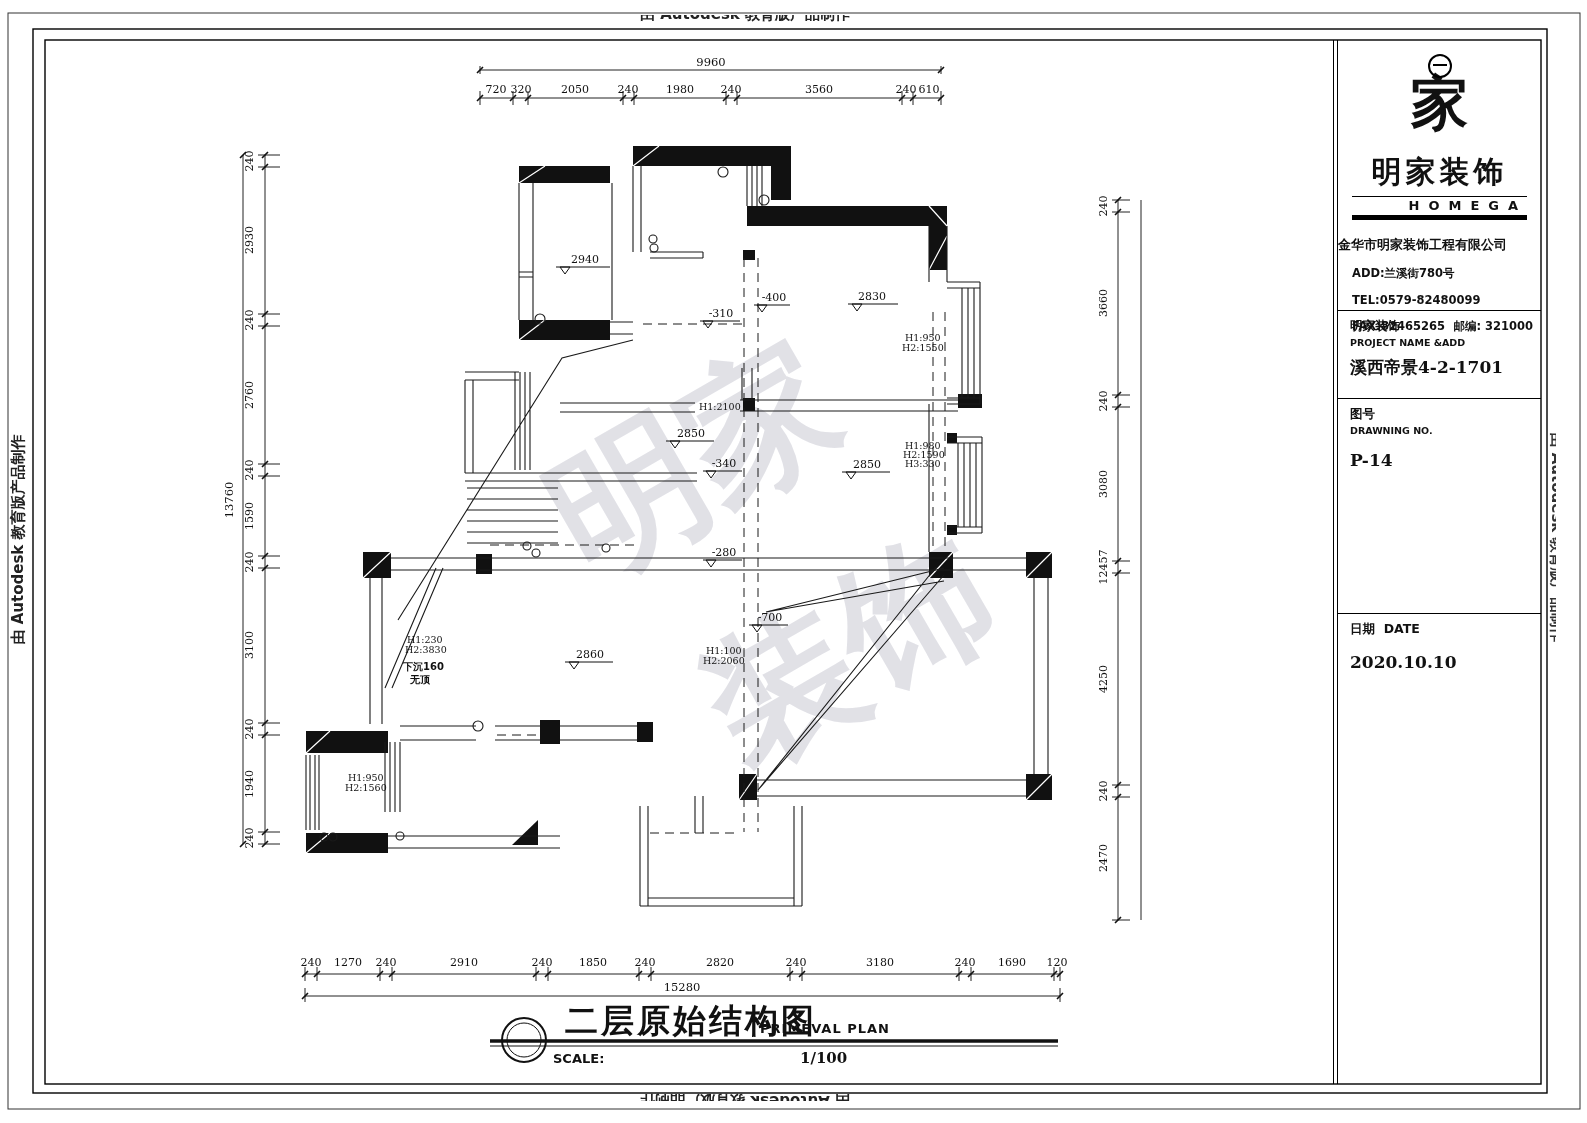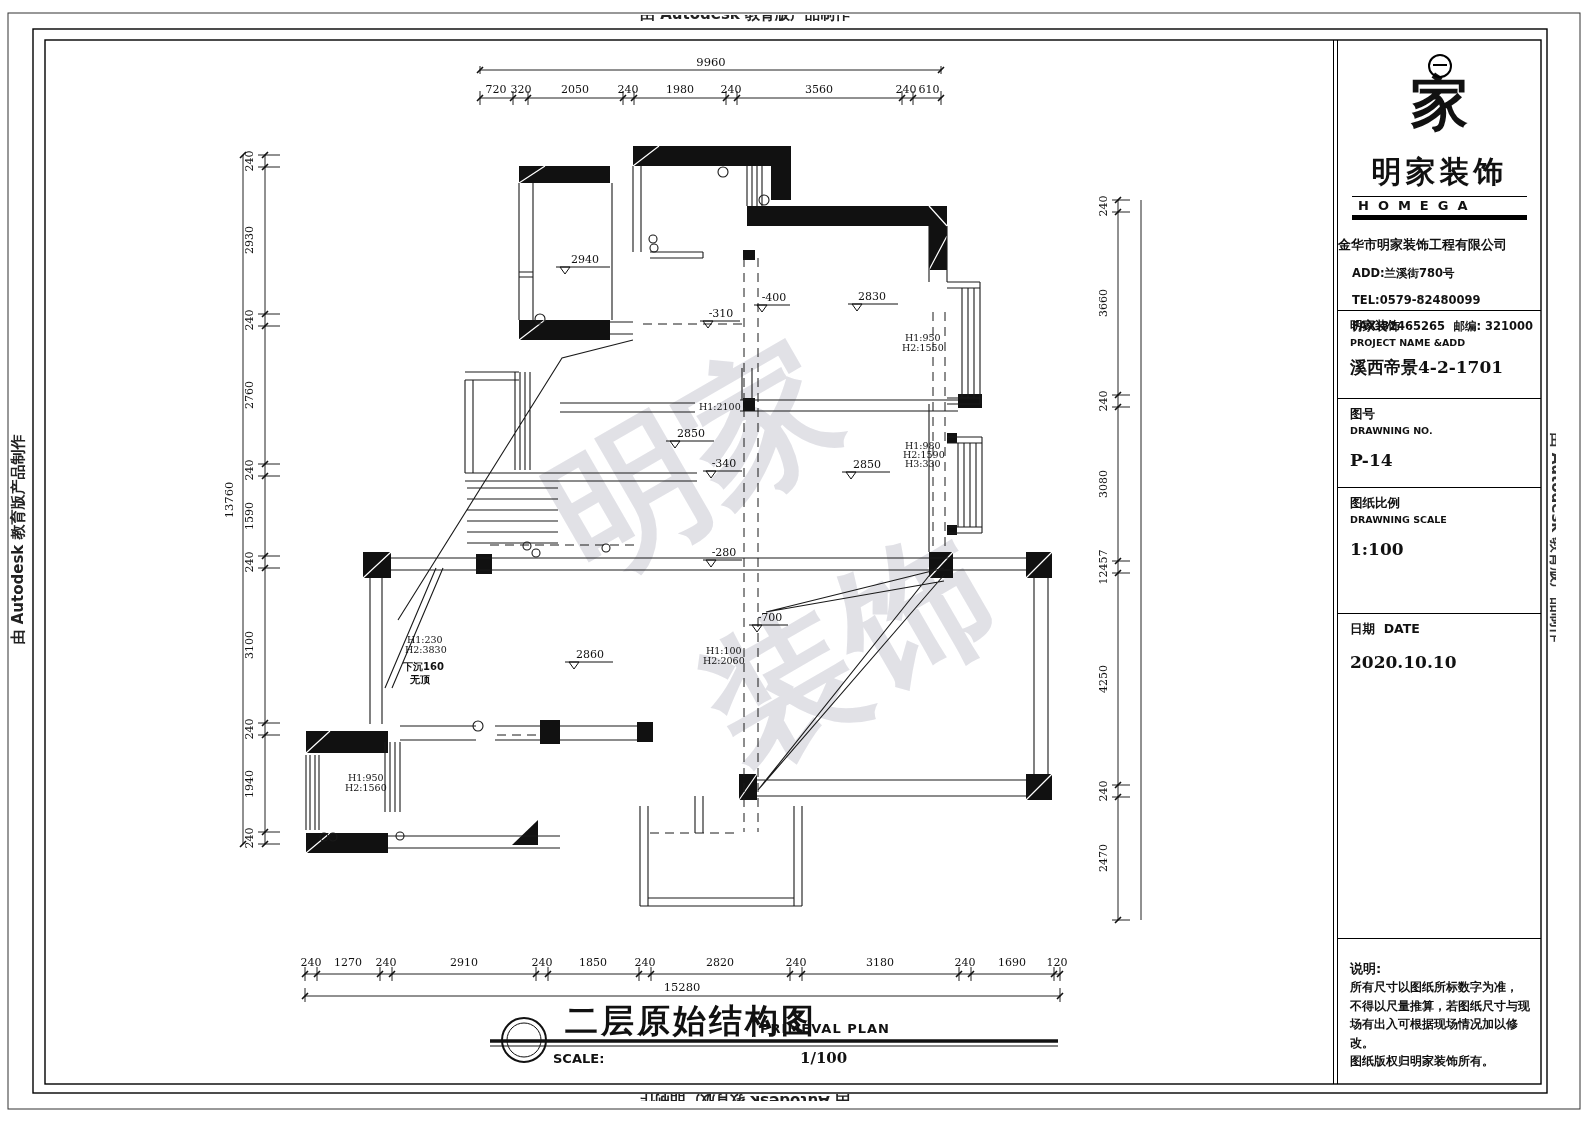--- a/index.html
+++ b/index.html
@@ -25,21 +25,21 @@
   .tb-label{font:bold 12.5px "DejaVu Sans",sans-serif;}
   .tb-label-en{font:bold 9.5px "DejaVu Sans",sans-serif;margin-top:2px;letter-spacing:0;}
   .tb-value{font:bold 17px "DejaVu Serif",serif;text-align:left;margin-top:14px;}
   .logo-wrap{text-align:center;padding-top:14px;}
   .logo-mark{position:relative;display:inline-block;height:86px;}
   .logo-circle{position:absolute;left:50%;top:0;transform:translateX(-50%);width:24px;height:24px;
       border:2.5px solid #000;border-radius:50%;box-sizing:border-box;}
   .logo-circle i{position:absolute;left:3px;right:3px;top:8px;border-top:2px solid #000;}
   .logo-char{font:bold 58px "DejaVu Sans",sans-serif;line-height:86px;padding-top:6px;display:block;}
   .brand{font:bold 30px "DejaVu Sans",sans-serif;letter-spacing:4px;margin-top:12px;text-align:center;}
-  .brand-en{font:bold 13px "DejaVu Sans",sans-serif;letter-spacing:9px;text-align:left;
+  .brand-en{font:bold 13px "DejaVu Sans",sans-serif;letter-spacing:9px;text-align:right;
       border-top:1.5px solid #000;margin:3px 14px 0 14px;padding:1px 0 2px 6px;}
   .brand-bar{height:5px;background:#000;margin:0 14px;}
   .company{font:bold 13px "DejaVu Sans",sans-serif;margin:16px 0 0 0;}
   .contact{font:bold 11.5px "DejaVu Sans",sans-serif;margin:12px 0 0 14px;}
   .faxrow{display:flex;justify-content:space-between;margin-right:8px;}
   .notes-title{font:bold 13px "DejaVu Sans",sans-serif;margin-top:14px;}
   .notes-line{font:bold 12px "DejaVu Sans",sans-serif;line-height:1.55;}
   .notes-line:first-of-type{margin-top:10px;}
 
   
@@ -311,43 +311,31 @@
     <div class="tb-label-en">PROJECT NAME &amp;ADD</div>
     <div class="tb-value" style="margin-top:8px;">溪西帝景4-2-1701</div>
   </div>
 
   <div class="tbsec" style="top:358px;height:89px;">
     <div class="tb-label">图号</div>
     <div class="tb-label-en">DRAWNING NO.</div>
     <div class="tb-value">P-14</div>
   </div>
 
-  <div class="tbsec" style="top:447px;height:89px;">
-    <div class="tb-label">图纸比例</div>
-    <div class="tb-label-en">DRAWNING SCALE</div>
-    <div class="tb-value">1:100</div>
-  </div>
 
   <div class="tbsec" style="top:536px;height:91px;margin-top:37px;">
     <div class="tb-label">
       <span>日期</span>&nbsp;&nbsp;<span>DATE</span>
     </div>
     <div class="tb-value">2020.10.10</div>
   </div>
 
 
 
 
-  <div class="tbsec" style="top:898px;height:146px;">
-    <div class="notes-title">说明:</div>
-    <div class="notes-line">所有尺寸以图纸所标数字为准，</div>
-    <div class="notes-line">不得以尺量推算，若图纸尺寸与现</div>
-    <div class="notes-line">场有出入可根据现场情况加以修改。</div>
-    <div class="notes-line">图纸版权归明家装饰所有。</div>
-  </div>
 </div>
 
 
 <div class="edge edge-top">由 Autodesk 教育版产品制作</div>
 <div class="edge edge-bottom">由 Autodesk 教育版产品制作</div>
 <div class="edge edge-left">由 Autodesk 教育版产品制作</div>
 <div class="edge edge-right">由 Autodesk 教育版产品制作</div>
 
 </div>
 

